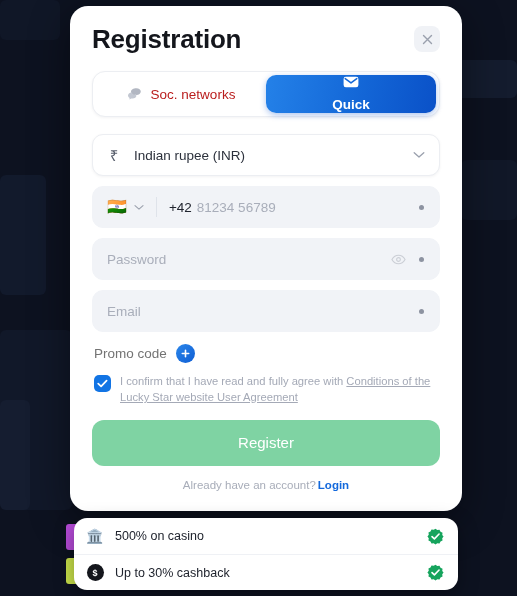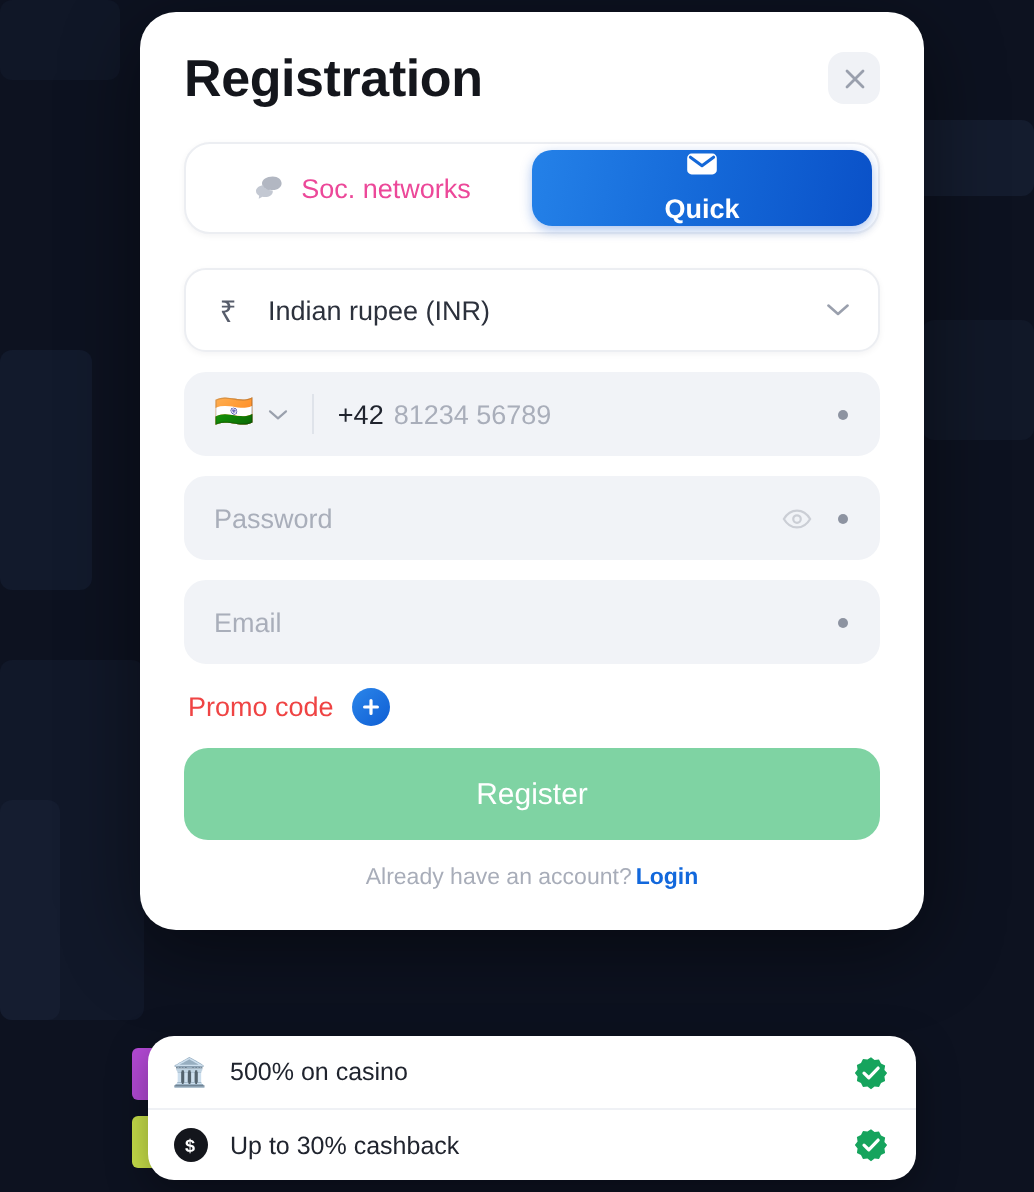--- a/index.html
+++ b/index.html
@@ -81,21 +81,21 @@
     height: 38px;
     border-radius: 10px;
     display: flex;
     align-items: center;
     justify-content: center;
     gap: 9px;
     font-size: 13.5px;
     cursor: pointer;
     user-select: none;
   }
-  .tab.inactive { color: #ec4899; background: transparent; text-align: right; }
+  .tab.inactive { color: #b91c1c; background: transparent; text-align: right; }
   .tab.active {
     background: linear-gradient(100deg, #2481e8 0%, #1468d8 52%, #0a51c8 100%);
     color: #ffffff;
     font-weight: bold;
     box-shadow: 0 2px 6px rgba(16,86,205,.35);
     flex-direction: column;
   }
 
   
   .field {
@@ -154,21 +154,21 @@
     display: flex; align-items: center;
   }
 
   
   .promo-row {
     display: flex;
     align-items: center;
     gap: 9px;
     margin: 12px 0 11px 2px;
   }
-  .promo-label { font-size: 13.5px; color: #ef4444; }
+  .promo-label { font-size: 13.5px; color: #737373; }
   .plus-btn {
     width: 19px; height: 19px;
     border-radius: 50%;
     background: linear-gradient(135deg,#2b86ea,#0f5ed4);
     display: flex; align-items: center; justify-content: center;
     cursor: pointer;
   }
 
   
   .consent {
@@ -356,20 +356,30 @@
 
   <div class="promo-row">
     <span class="promo-label">Promo code</span>
     <span class="plus-btn">
       <svg width="11" height="11" viewBox="0 0 11 11">
         <path d="M5.5 2.3 V8.7 M2.3 5.5 H8.7" stroke="#ffffff" stroke-width="1.6" stroke-linecap="round"></path>
       </svg>
     </span>
   </div>
 
+  <div class="consent">
+    <span class="checkbox">
+      <svg width="11" height="9" viewBox="0 0 11 9">
+        <path d="M1.2 4.6 L4.1 7.3 L9.6 1.6" stroke="#ffffff" stroke-width="1.7" fill="none" stroke-linecap="round" stroke-linejoin="round"></path>
+      </svg>
+    </span>
+    <div class="consent-text">
+      <span>I confirm that I have read and fully agree with </span><span class="link">Conditions of the Lucky Star website User Agreement</span>
+    </div>
+  </div>
 
   <div class="register-btn">Register</div>
 
   <div class="login-row">
     <span>Already have an account?</span><span class="login-link">Login</span>
   </div>
 </div>
 
 <div class="edge-tab one"></div>
 <div class="edge-tab two"></div>

